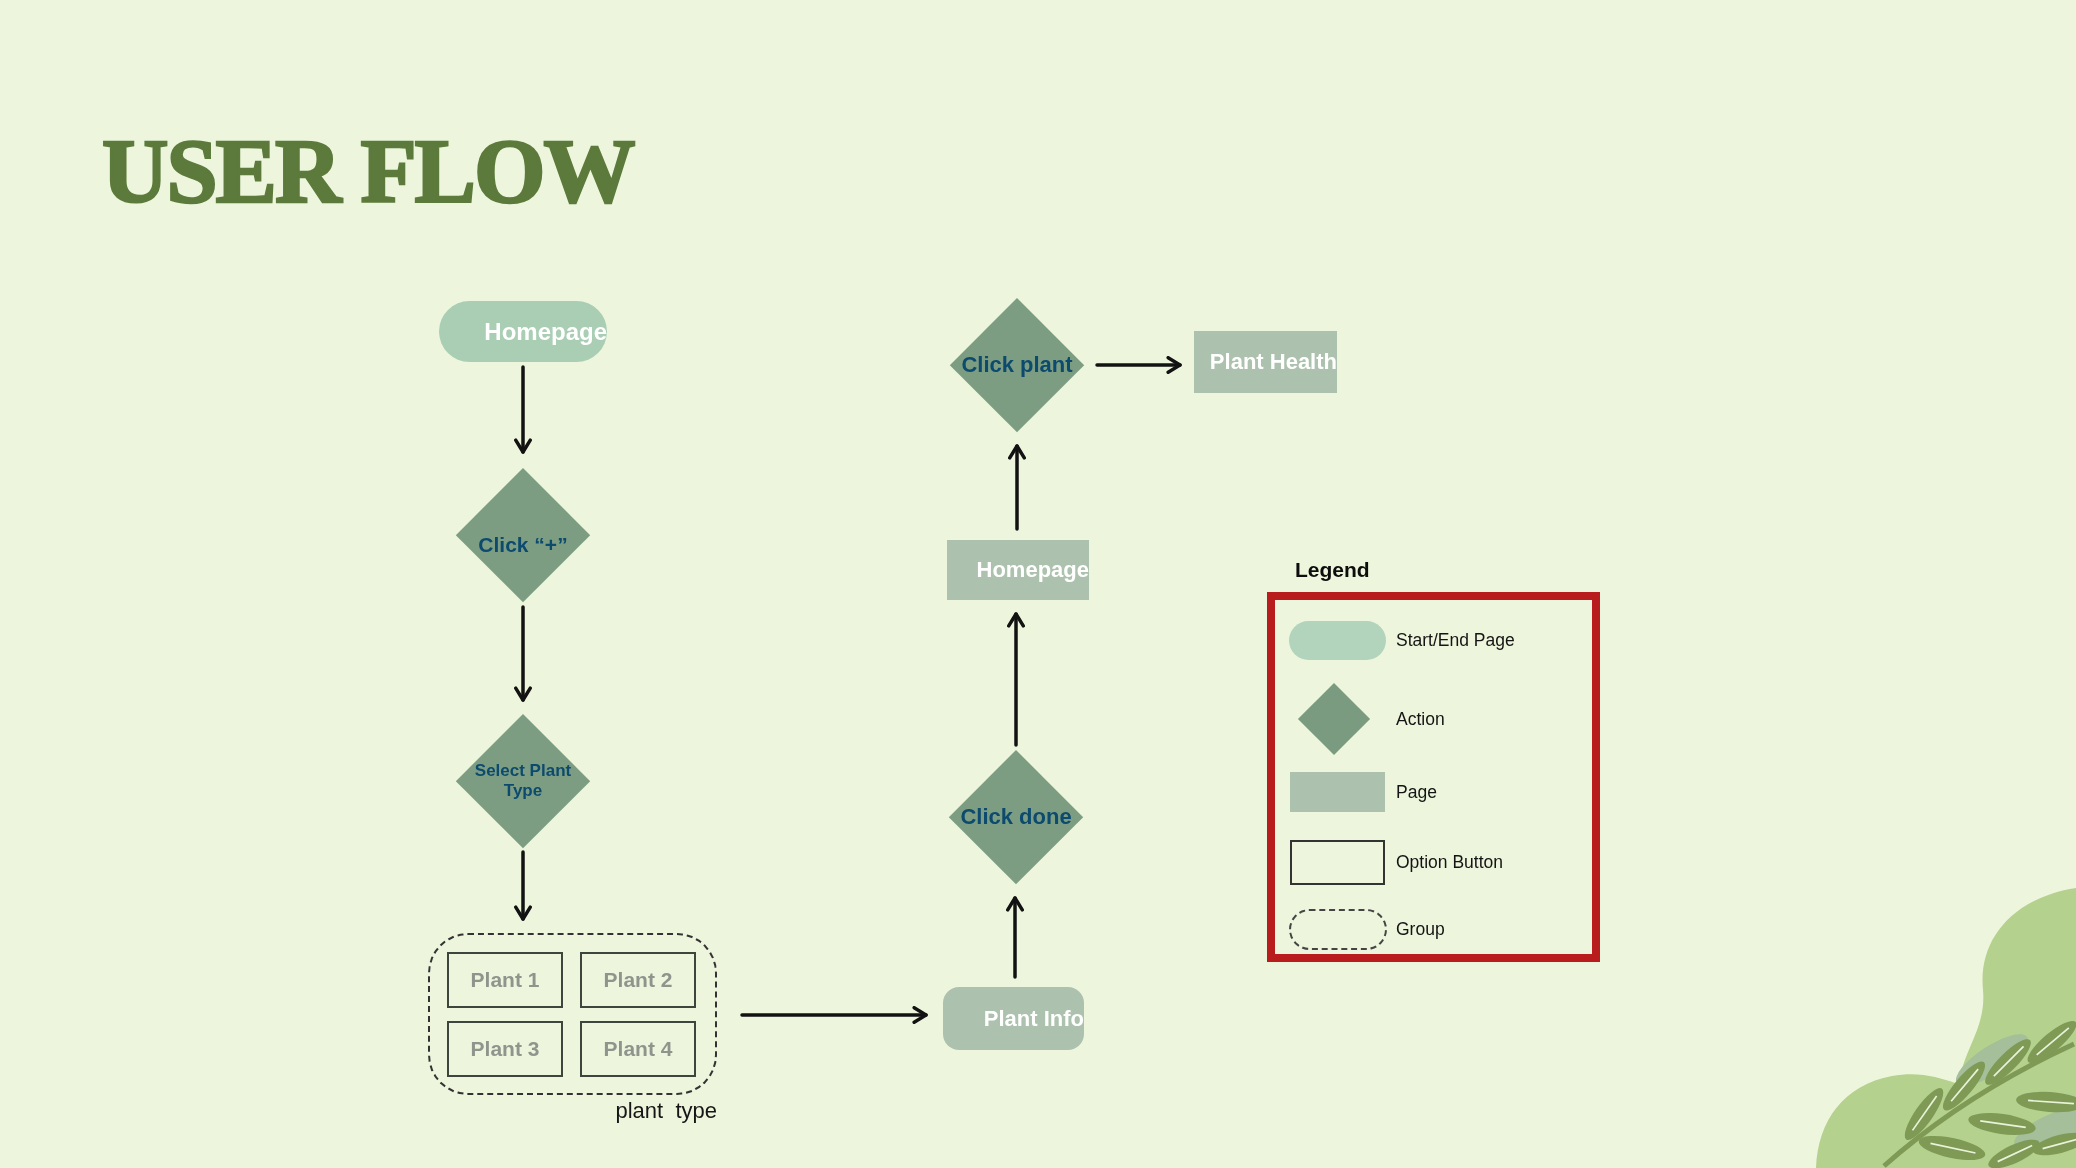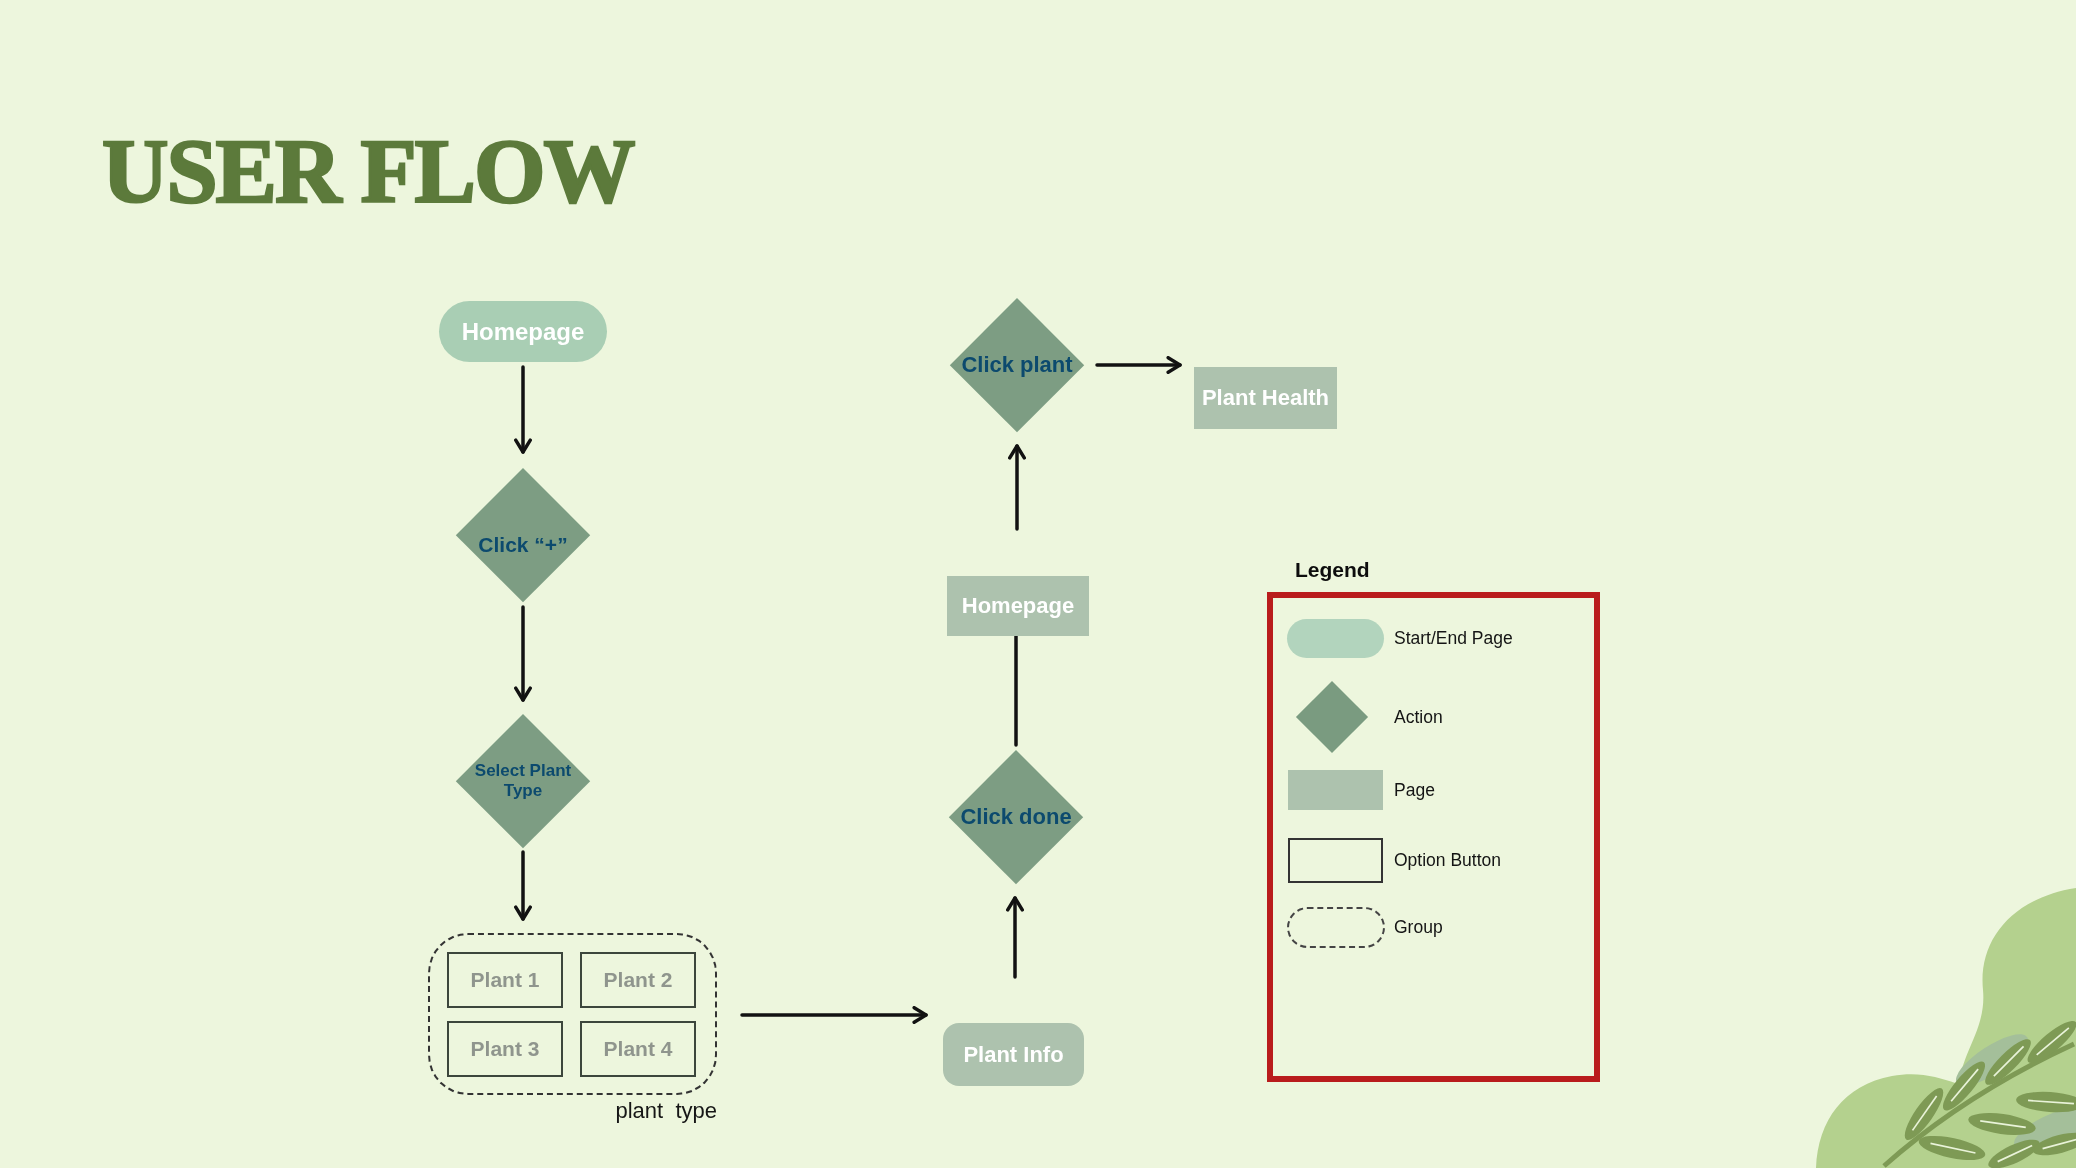--- a/index.html
+++ b/index.html
@@ -21,24 +21,24 @@
     position:relative;width:2076px;height:1168px;background:var(--bg);
     overflow:hidden;
   }
   .title{
     position:absolute;left:102px;top:118px;
     font-size:92px;font-weight:800;letter-spacing:-2px;color:var(--title);
     -webkit-text-stroke:2.5px var(--title);
     font-family:Liberation Serif, serif;
   }
   
-  .node{position:absolute;display:flex;align-items:center;justify-content:center;
+  .node{position:absolute;display:flex;align-items:center;justify-content:flex-end;
         color:#fff;font-weight:700;text-align:center;}
   .pill{background:var(--pill);border-radius:34px;font-size:24px;}
-  .page-rect{background:var(--page);font-size:22px;margin-top:36px;}
+  .page-rect{background:var(--page);font-size:22px;}
   .diamond{position:absolute;display:flex;align-items:center;justify-content:center;}
   .diamond::before{
     content:"";position:absolute;left:50%;top:50%;
     width:70.7%;height:70.7%;
     transform:translate(-50%,-50%) rotate(45deg);
     background:var(--action);
   }
   .diamond .dlabel{position:relative;z-index:1;color:#0c4a6e;font-weight:700;
     text-align:center;line-height:1.2;}
   
@@ -52,21 +52,21 @@
     display:flex;align-items:center;justify-content:center;
     font-size:21px;font-weight:700;color:var(--btn-text);
     font-family:"Liberation Sans", sans-serif;
   }
   .group-caption{
     position:absolute;left:428px;top:1098px;width:289px;text-align:right;
     font-size:22px;color:var(--ink);white-space:pre;
   }
   
   .legend-title{position:absolute;left:1267px;top:558px;font-size:21px;font-weight:700;color:#0d0d0d;margin-left:28px;}
-  .legend-box{position:absolute;left:1267px;top:592px;width:333px;height:490px;border:6px solid #b91c1c;}
+  .legend-box{position:absolute;left:1267px;top:592px;width:333px;height:370px;border:8px solid #b91c1c;}
   .legend-row{position:absolute;left:14px;display:flex;align-items:center;}
   .legend-shape-cell{width:107px;display:flex;align-items:center;}
   .legend-label{font-size:17.5px;font-weight:500;color:#141414;}
   .lg-pill{width:97px;height:39px;border-radius:20px;background:#b2d4bd;}
   .lg-diamond{position:relative;width:72px;height:72px;margin-left:9px;}
   .lg-diamond::before{content:"";position:absolute;left:50%;top:50%;width:51px;height:51px;
     transform:translate(-50%,-50%) rotate(45deg);background:#7a9b80;}
   .lg-page{width:95px;height:40px;background:var(--page);margin-left:1px;}
   .lg-option{width:95px;height:45px;border:2.5px solid #333;background:transparent;margin-left:1px;}
   .lg-group{width:98px;height:41px;border:2px dashed #444;border-radius:21px;}

